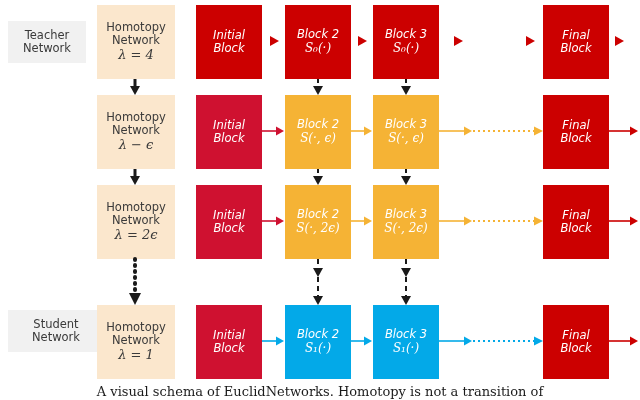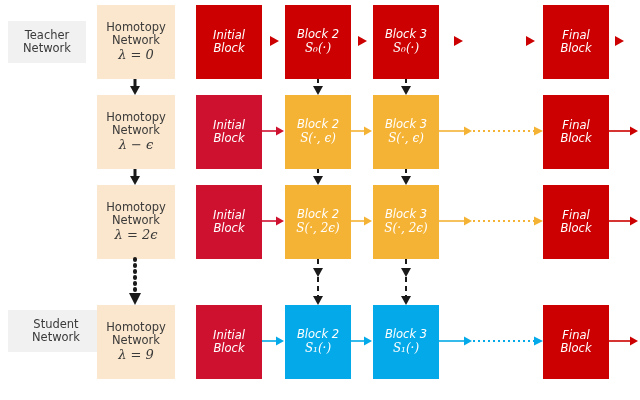--- a/index.html
+++ b/index.html
@@ -48,39 +48,39 @@
   </div>
 
   <div class="box grouplabel" style="left:8px;top:310px;width:96px;height:42px;">
     <span class="ln">Student</span>
     <span class="ln">Network</span>
   </div>
 
   <div class="box homotopy" style="left:97px;top:5px;width:78px;height:74px;">
     <span class="ln">Homotopy</span>
     <span class="ln">Network</span>
-    <span class="math">λ = 0</span>
+    <span class="math">λ = 4</span>
   </div>
 
   <div class="box homotopy" style="left:97px;top:95px;width:78px;height:74px;">
     <span class="ln">Homotopy</span>
     <span class="ln">Network</span>
     <span class="math">λ − ϵ</span>
   </div>
 
   <div class="box homotopy" style="left:97px;top:185px;width:78px;height:74px;">
     <span class="ln">Homotopy</span>
     <span class="ln">Network</span>
     <span class="math">λ = 2ϵ</span>
   </div>
 
   <div class="box homotopy" style="left:97px;top:305px;width:78px;height:74px;">
     <span class="ln">Homotopy</span>
     <span class="ln">Network</span>
-    <span class="math">λ = 9</span>
+    <span class="math">λ = 1</span>
   </div>
 
   <div class="conn" style="left:120px;top:79px;">
     <svg width="30" height="16" viewBox="0 0 30 16">
       <line x1="15" y1="0" x2="15" y2="9" stroke="#1a1a1a" stroke-width="3"></line>
       <polygon points="15,16 10,7 20,7" fill="#1a1a1a"></polygon>
     </svg>
   </div>
   <div class="conn" style="left:120px;top:169px;">
     <svg width="30" height="16" viewBox="0 0 30 16">
@@ -301,14 +301,15 @@
     </svg>
   </div>
   <div class="conn" style="left:392px;top:259px;">
     <svg width="28" height="46" viewBox="0 0 28 46">
       <line x1="14" y1="0" x2="14" y2="40" stroke="#1a1a1a" stroke-width="2" stroke-dasharray="5 4"></line>
       <polygon points="14,18 9,9 19,9" fill="#1a1a1a"></polygon>
       <polygon points="14,46 9,37 19,37" fill="#1a1a1a"></polygon>
     </svg>
   </div>
 
+  <div class="caption">A visual schema of EuclidNetworks. Homotopy is not a transition of</div>
 
 </div>
 
 </body></html>

